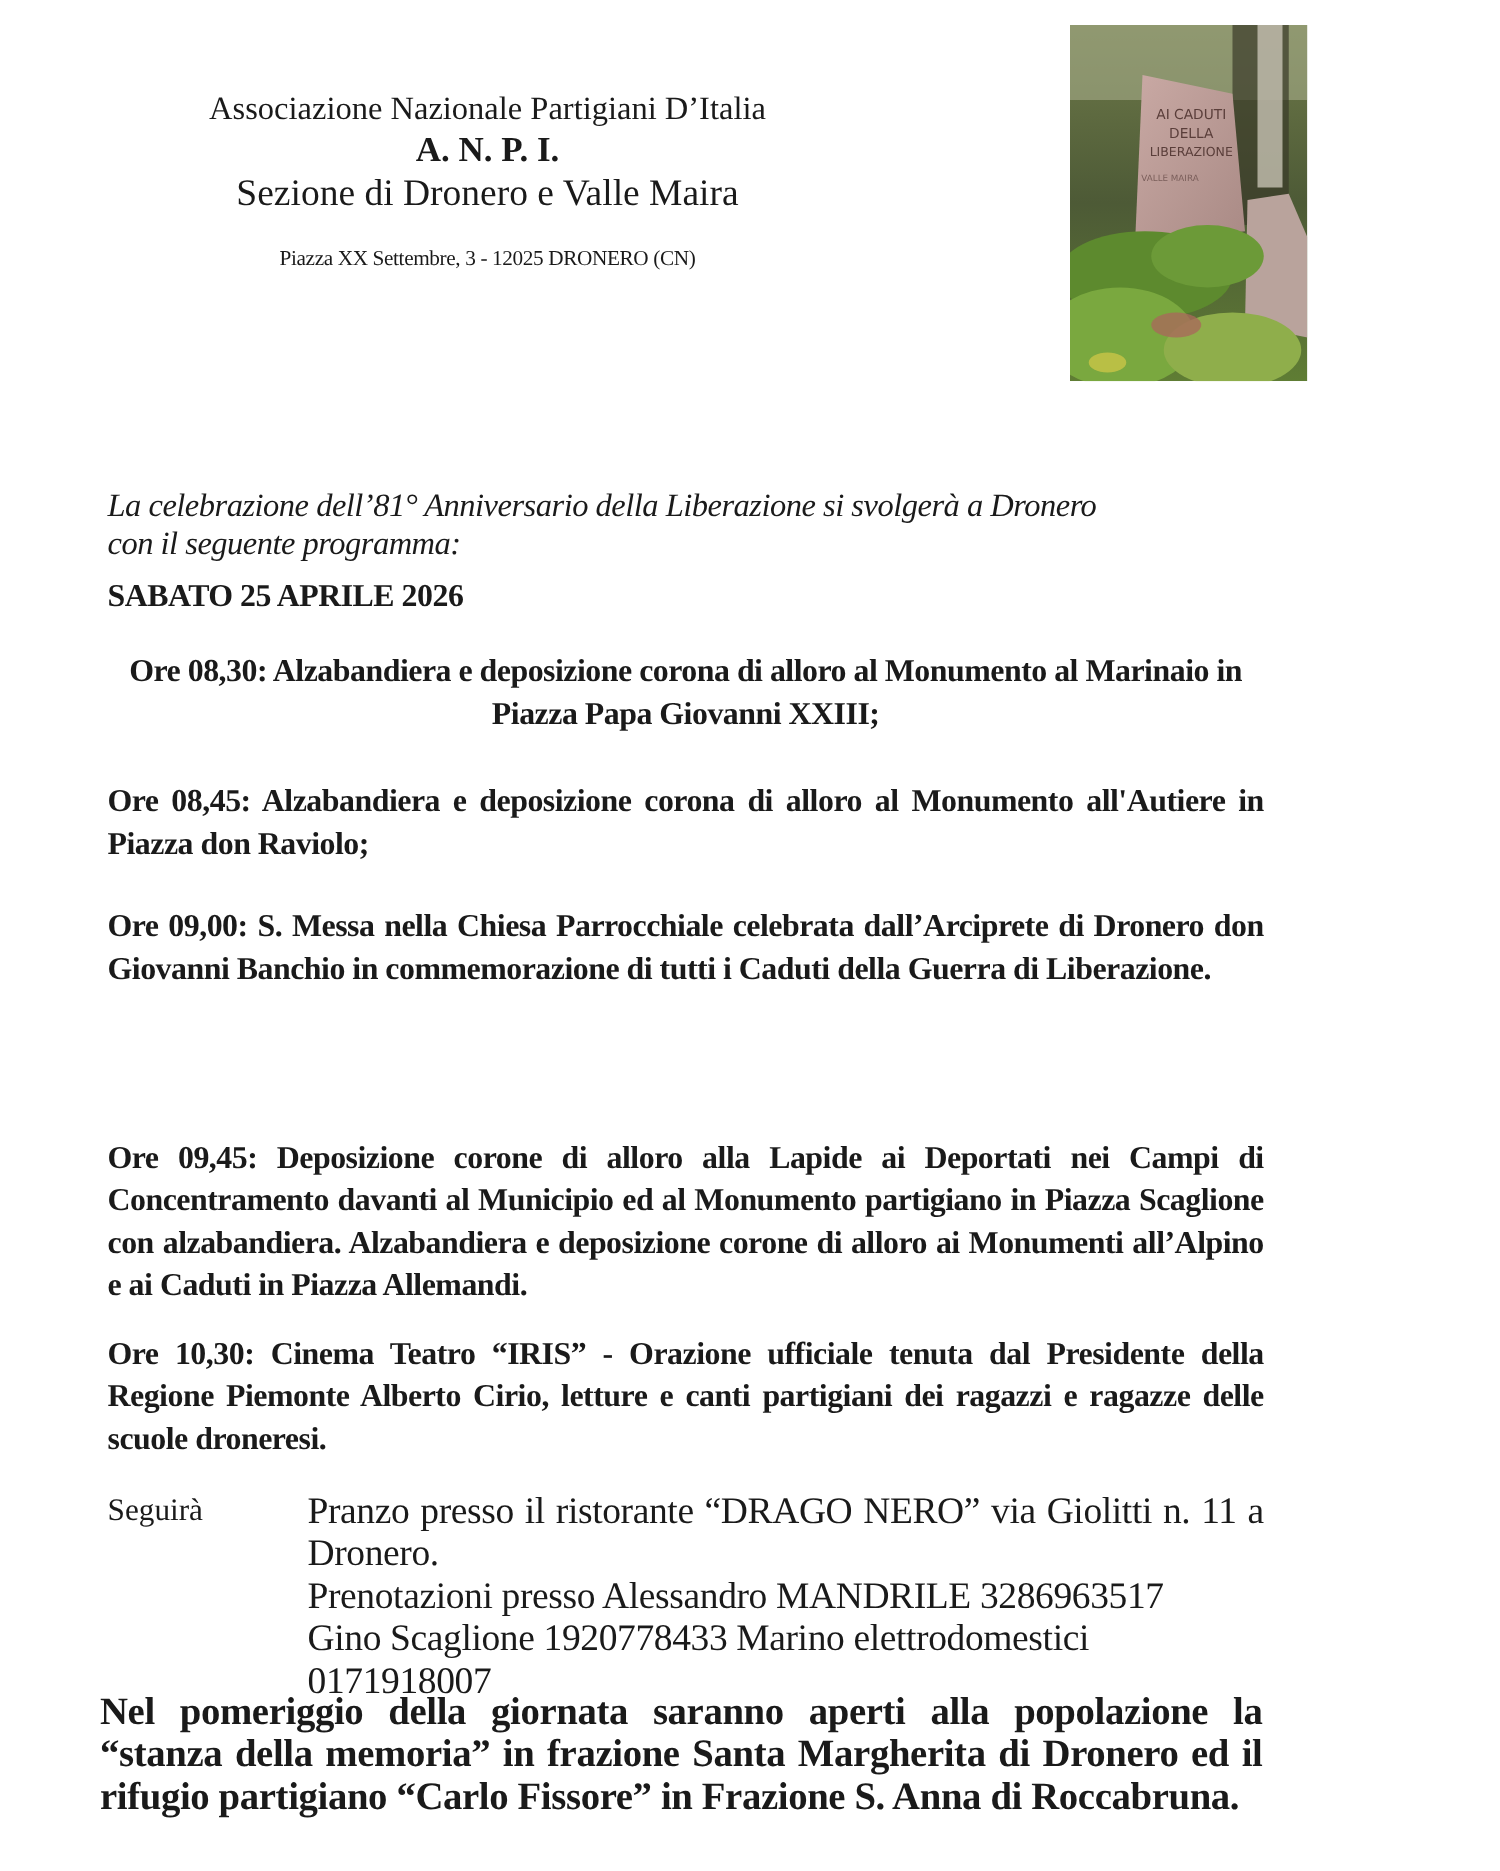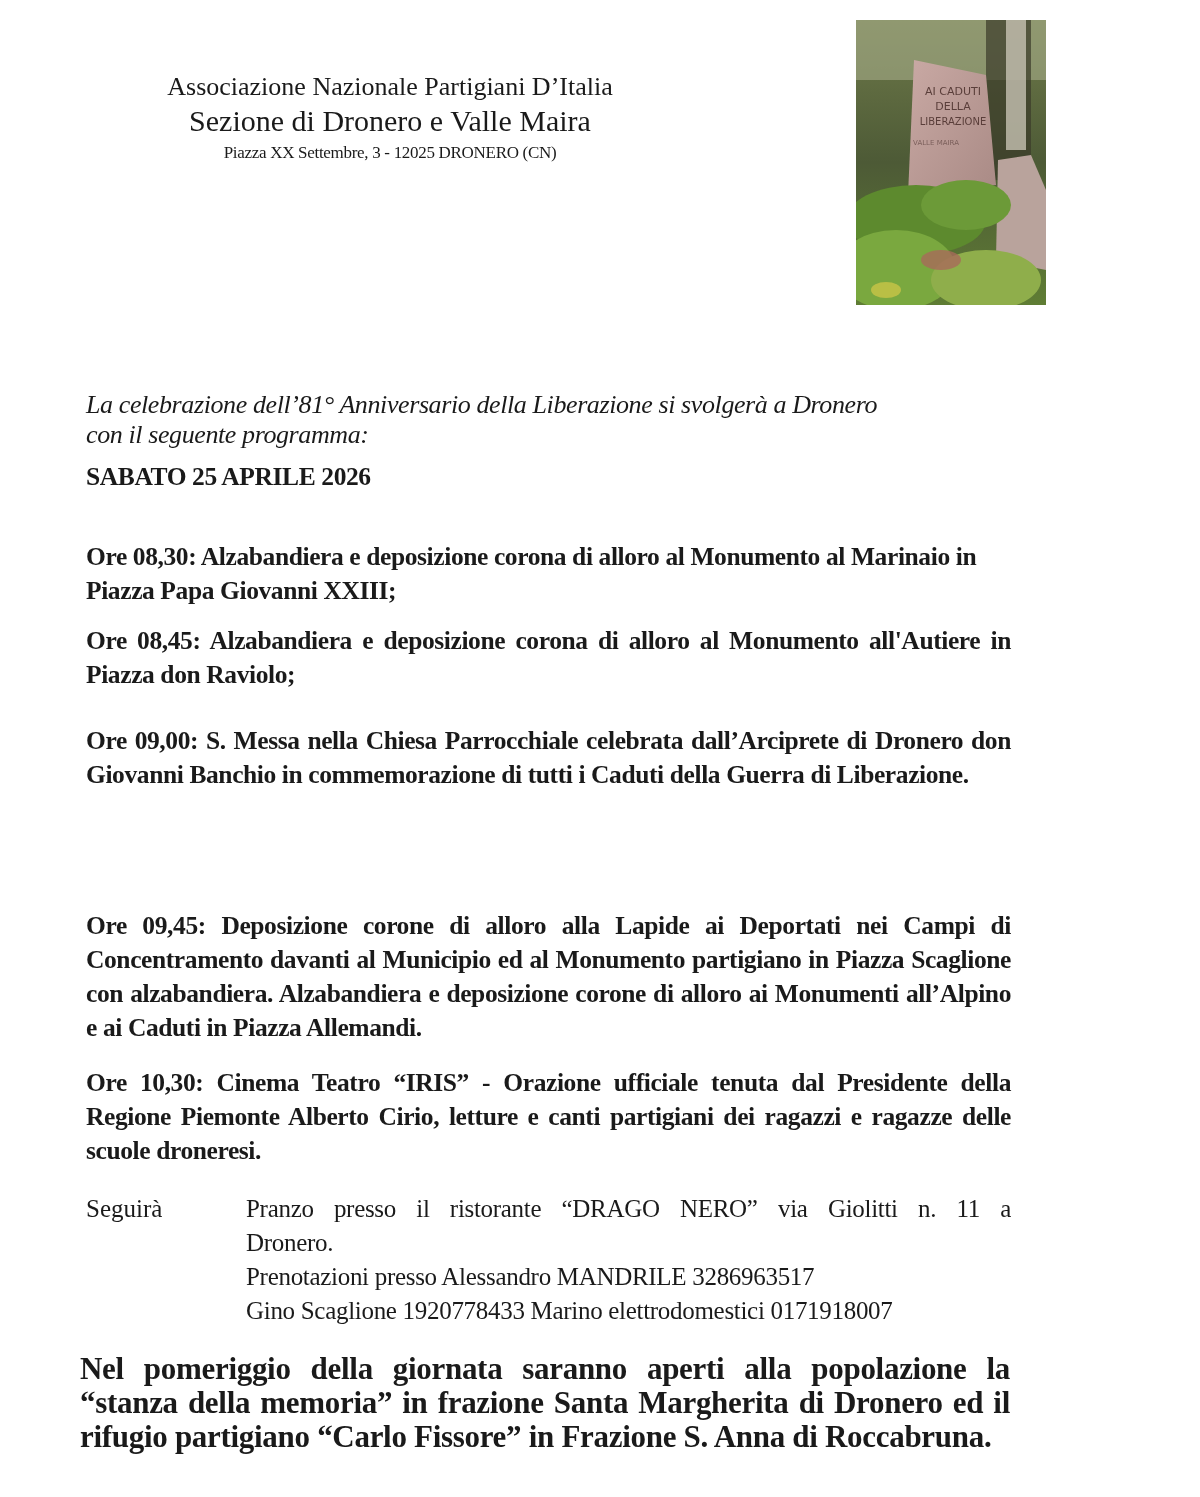--- a/index.html
+++ b/index.html
@@ -8,67 +8,68 @@
     color: #1a1a1a;
     font-family: "Liberation Serif", "DejaVu Serif", serif;
   }
   .page { position: absolute; left: 0; top: 0; width: 1200px; height: 1474px; }
 
   
   .lh { position: absolute; left: 130px; top: 70px; width: 520px; text-align: center; }
   .lh-org { font-size: 26px; line-height: 34px; }
   .lh-acr { font-size: 28px; line-height: 34px; font-weight: bold; margin-top: 0px; }
   .lh-sec { font-size: 30px; line-height: 34px; margin-top: 0px; }
-  .lh-addr { font-size: 17px; line-height: 22px; margin-top: 4px; letter-spacing: -0.3px; }
+  .lh-addr { font-size: 17px; line-height: 22px; margin-top: 24px; letter-spacing: -0.3px; }
 
   
   .photo { position: absolute; left: 856px; top: 20px; width: 190px; height: 285px; overflow: hidden; }
   .photo svg { width: 100%; height: 100%; display: block; }
 
   
   .intro {
     position: absolute; left: 86px; top: 390px; width: 900px;
     font-style: italic; font-size: 26px; line-height: 30px; letter-spacing: -0.4px;
   }
 
   
   .prog {
     position: absolute; left: 86px; width: 925px;
     font-weight: bold; font-size: 25.5px; line-height: 34px; letter-spacing: -0.4px;
     text-align: justify;
   }
   .day { top: 460px; }
-  .ev1 { top: 540px; text-align: left; }
+  .ev1 { top: 520px; text-align: center; }
   .ev2 { top: 624px; }
   .ev3 { top: 724px; }
   .ev4 { top: 909px; }
   .ev5 { top: 1066px; }
 
   
   .seg-label { position: absolute; left: 86px; top: 1192px; font-size: 25px; line-height: 34px; }
   .seg-body {
     position: absolute; left: 246px; top: 1192px; width: 765px;
-    font-size: 25px; line-height: 34px; letter-spacing: -0.3px;
+    font-size: 30px; line-height: 34px; letter-spacing: -0.3px;
   }
   .seg-line1 { text-align: justify; text-align-last: justify; }
 
   
   .aft {
     position: absolute; left: 80px; top: 1352px; width: 930px;
     font-weight: bold; font-size: 31px; line-height: 34px; letter-spacing: -0.3px;
     text-align: justify;
   }
 </style>
 </head>
 <body>
 
 <div class="page">
 
   <div class="lh">
     <div class="lh-org">Associazione Nazionale Partigiani D’Italia</div>
+    <div class="lh-acr">A. N. P. I.</div>
     <div class="lh-sec">Sezione di Dronero e Valle Maira</div>
     <div class="lh-addr">Piazza XX Settembre, 3 -  12025 DRONERO (CN)</div>
   </div>
 
   <div class="photo">
     <svg viewBox="0 0 190 285" preserveAspectRatio="none">
       <defs>
         <linearGradient id="bg" x1="0" y1="0" x2="0" y2="1">
           <stop offset="0" stop-color="#6f7a4a"></stop>
           <stop offset="0.5" stop-color="#4d5a36"></stop>

